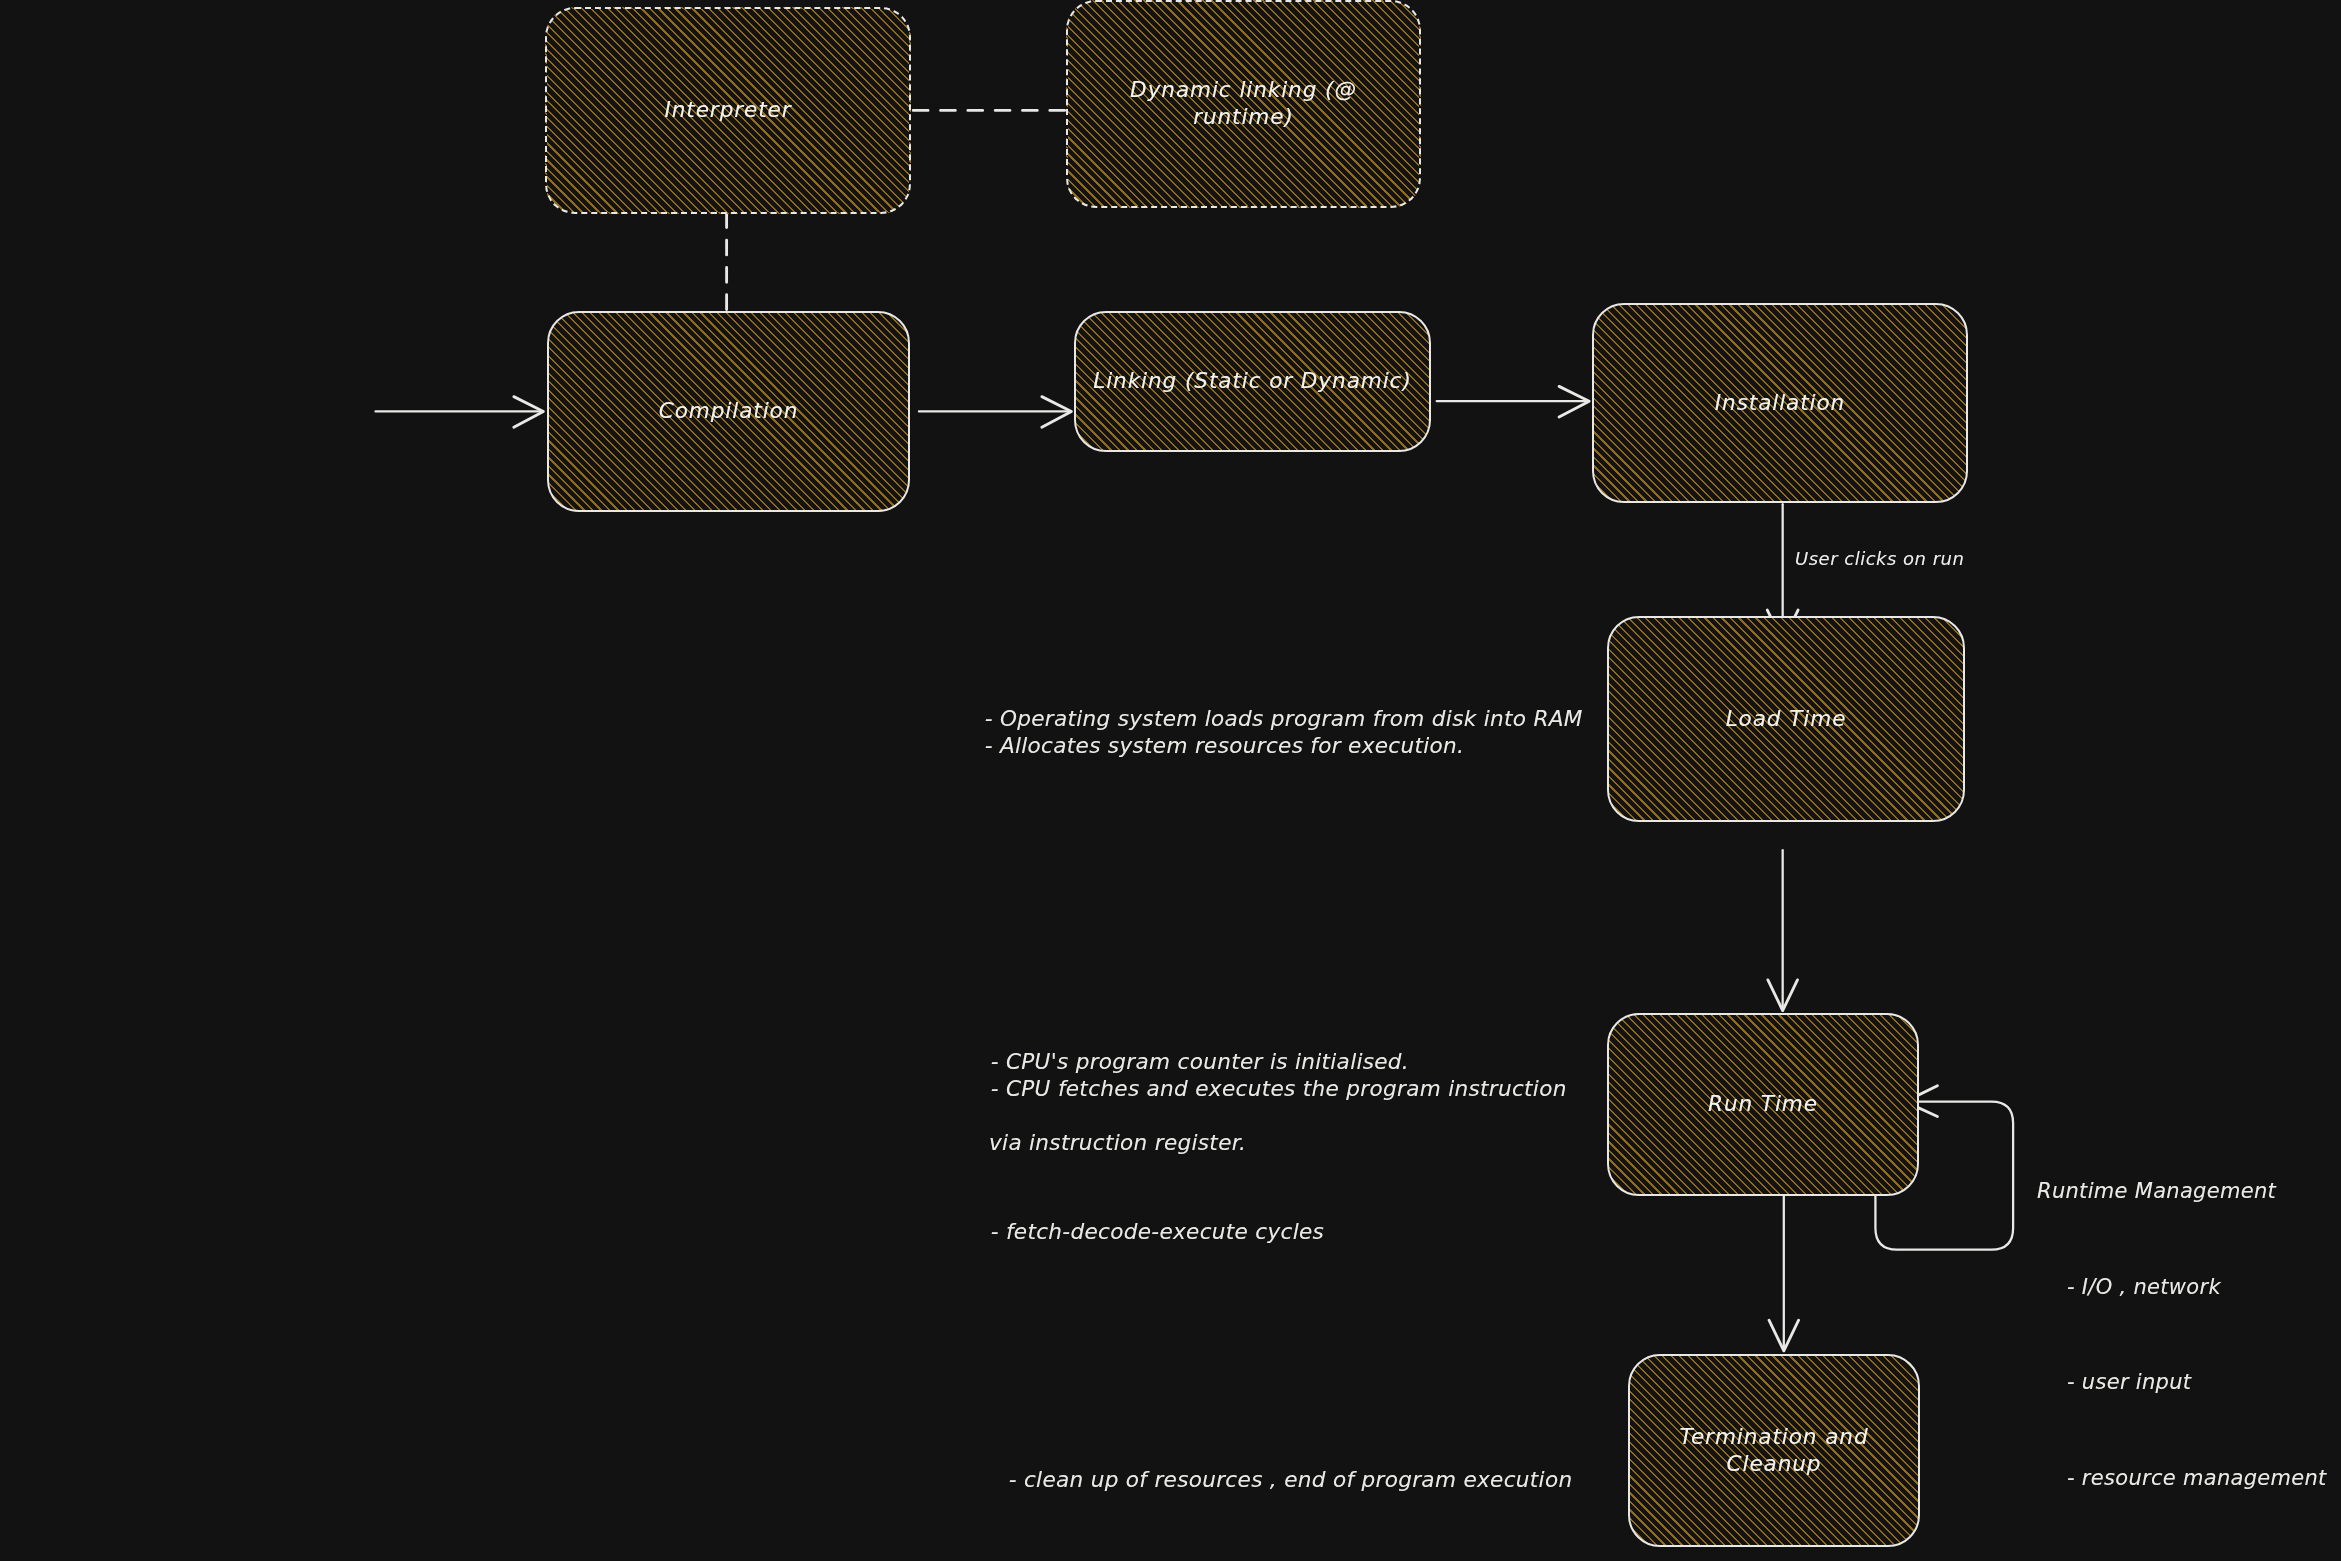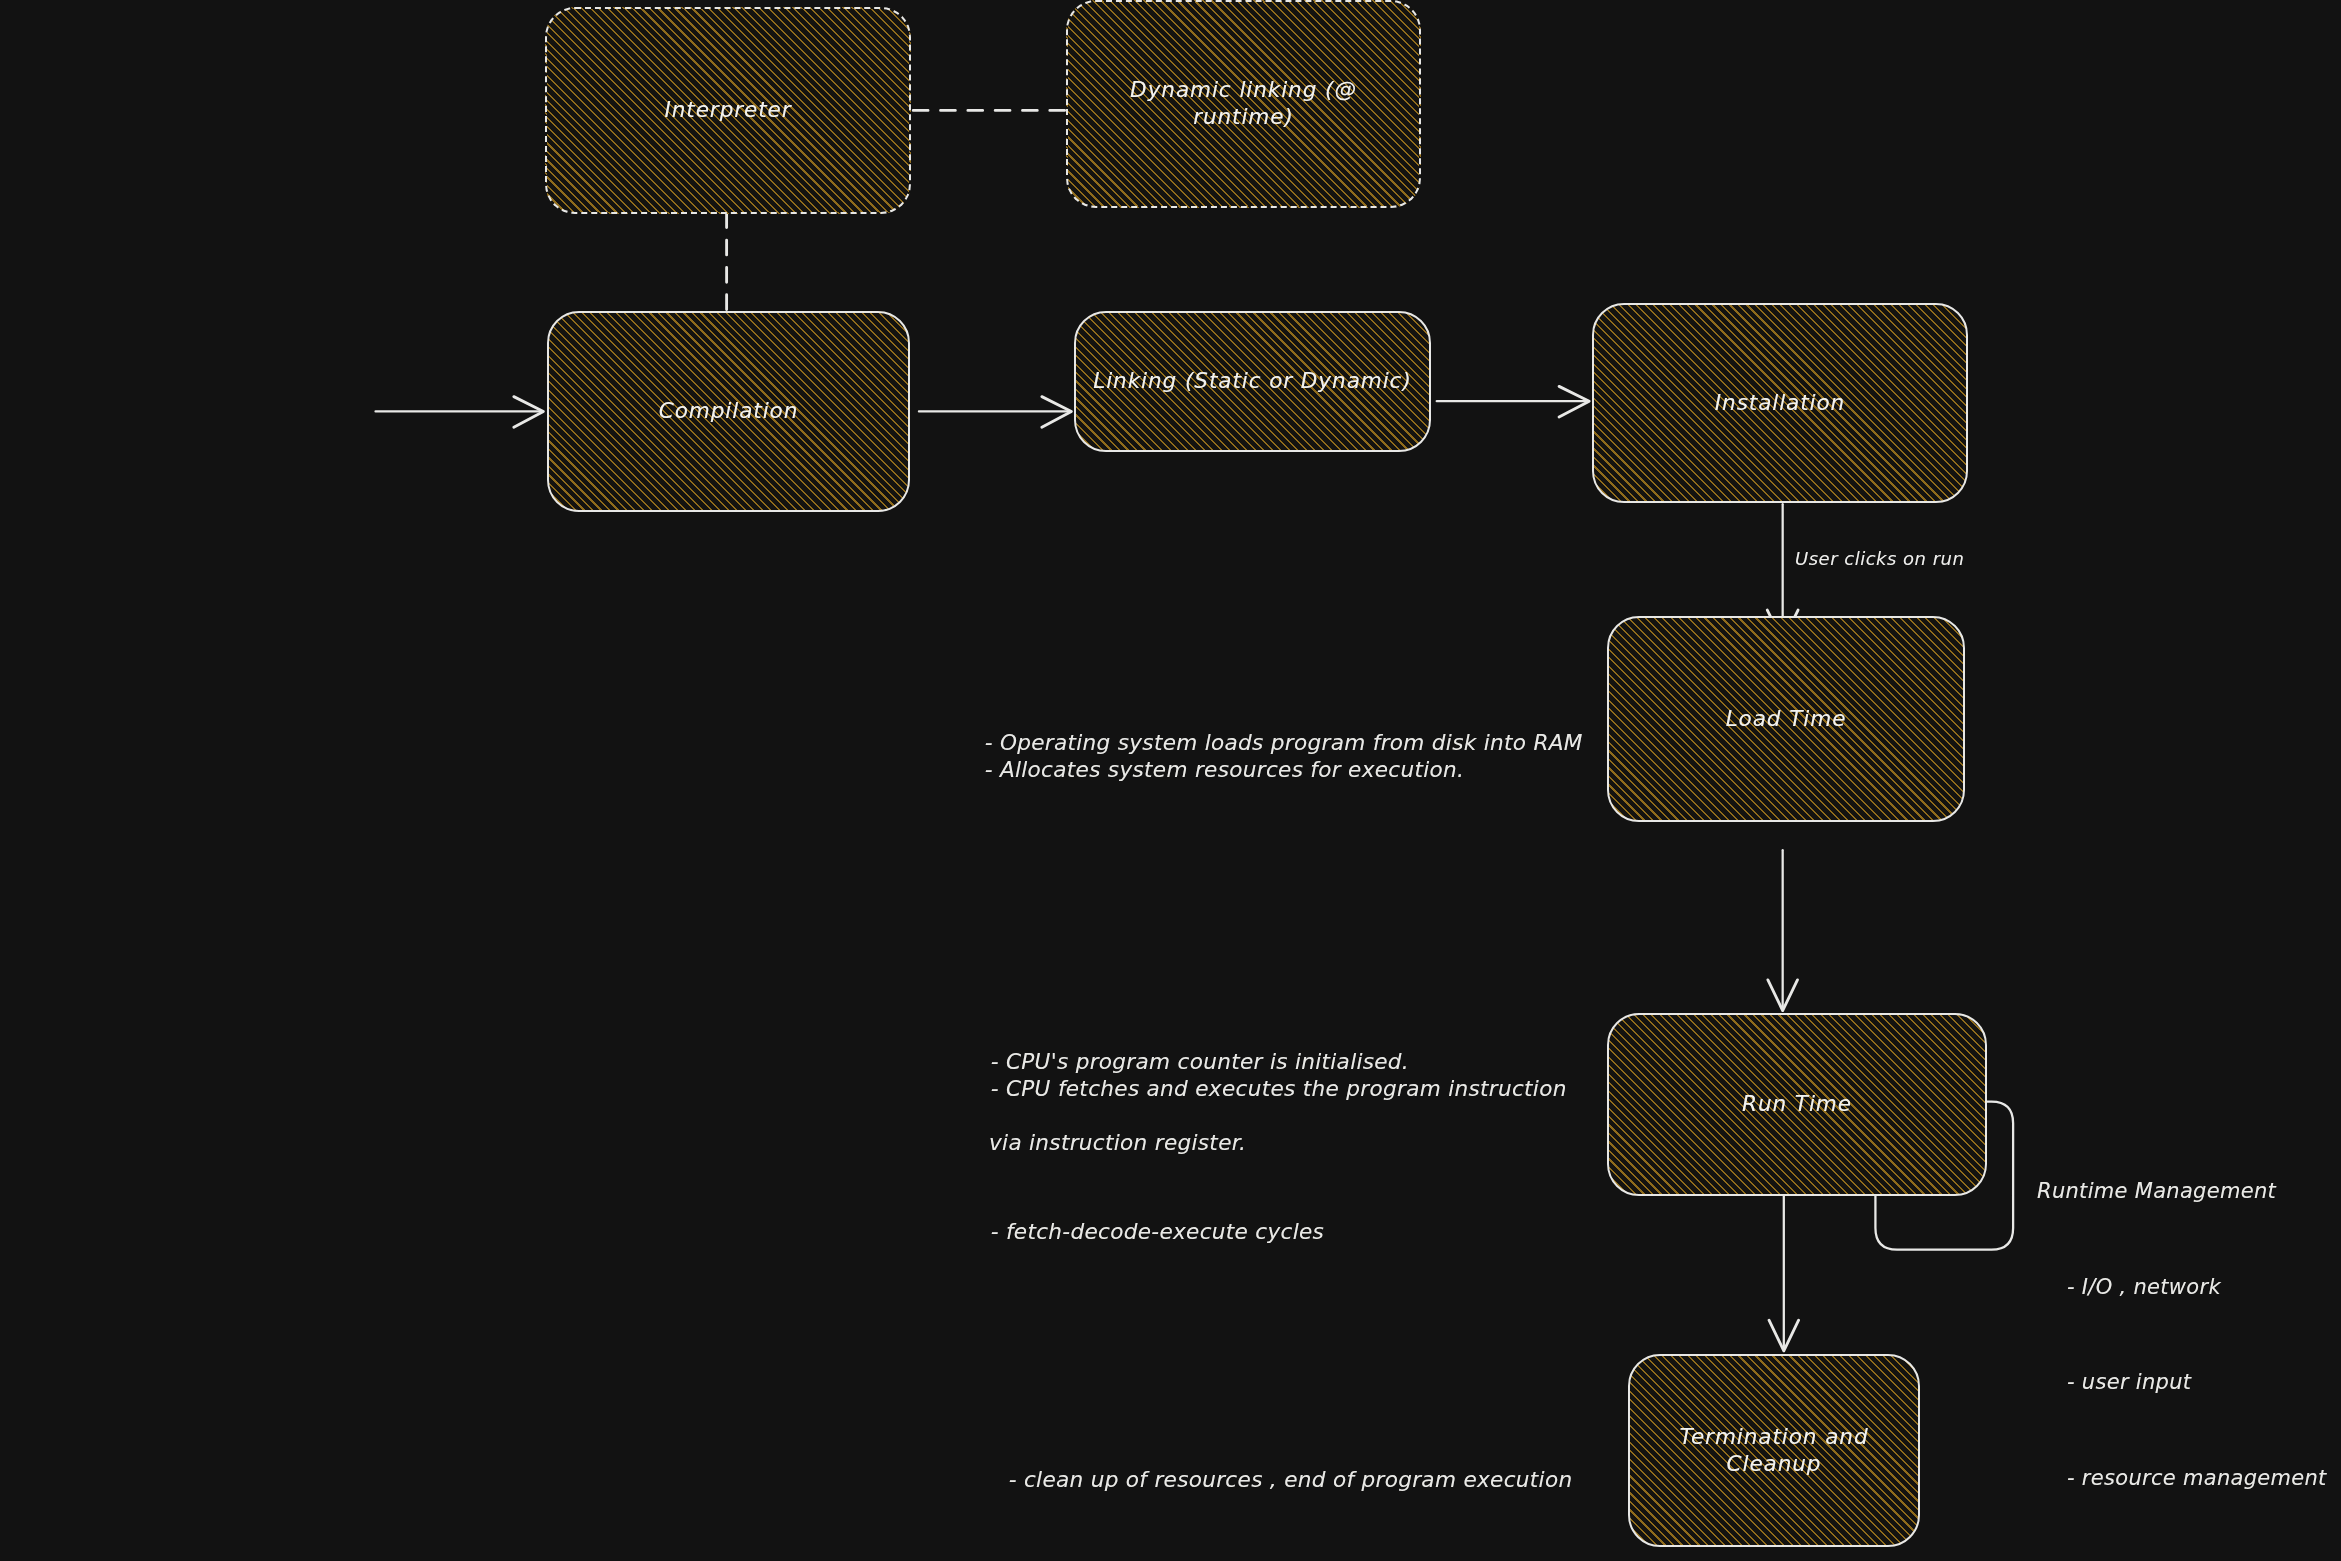--- a/index.html
+++ b/index.html
@@ -175,31 +175,31 @@
   </div>
 
   <div class="node" style="left:1592px; top:303px; width:376px; height:200px;">
     <span class="node-label">Installation</span>
   </div>
 
   <div class="node" style="left:1607px; top:616px; width:358px; height:206px;">
     <span class="node-label">Load Time</span>
   </div>
 
-  <div class="node" style="left:1607px; top:1013px; width:380px; height:183px;">
+  <div class="node" style="left:1607px; top:1013px; width:312px; height:183px;">
     <span class="node-label">Run Time</span>
   </div>
 
   <div class="node" style="left:1628px; top:1354px; width:292px; height:193px;">
     <span class="node-label">Termination and Cleanup</span>
   </div>
 
   <div class="edge-label" style="left:1795px; top:548px;">User clicks on run</div>
 
-  <div class="textblock" style="left:956px; top:703px;">
+  <div class="textblock" style="left:956px; top:679px;">
     <span class="row">- Operating system loads program from disk into RAM</span>
     <span class="row">- Allocates system resources for execution.</span>
   </div>
 
   <div class="textblock" style="left:962px; top:1022px;">
     <span class="row">- CPU's program counter is initialised.</span>
     <span class="row" style="margin-bottom:10.2px;">- CPU fetches and executes the program instruction</span>
     <span class="row cont">via instruction register.</span>
     <span class="row">- fetch-decode-execute cycles</span>
   </div>

